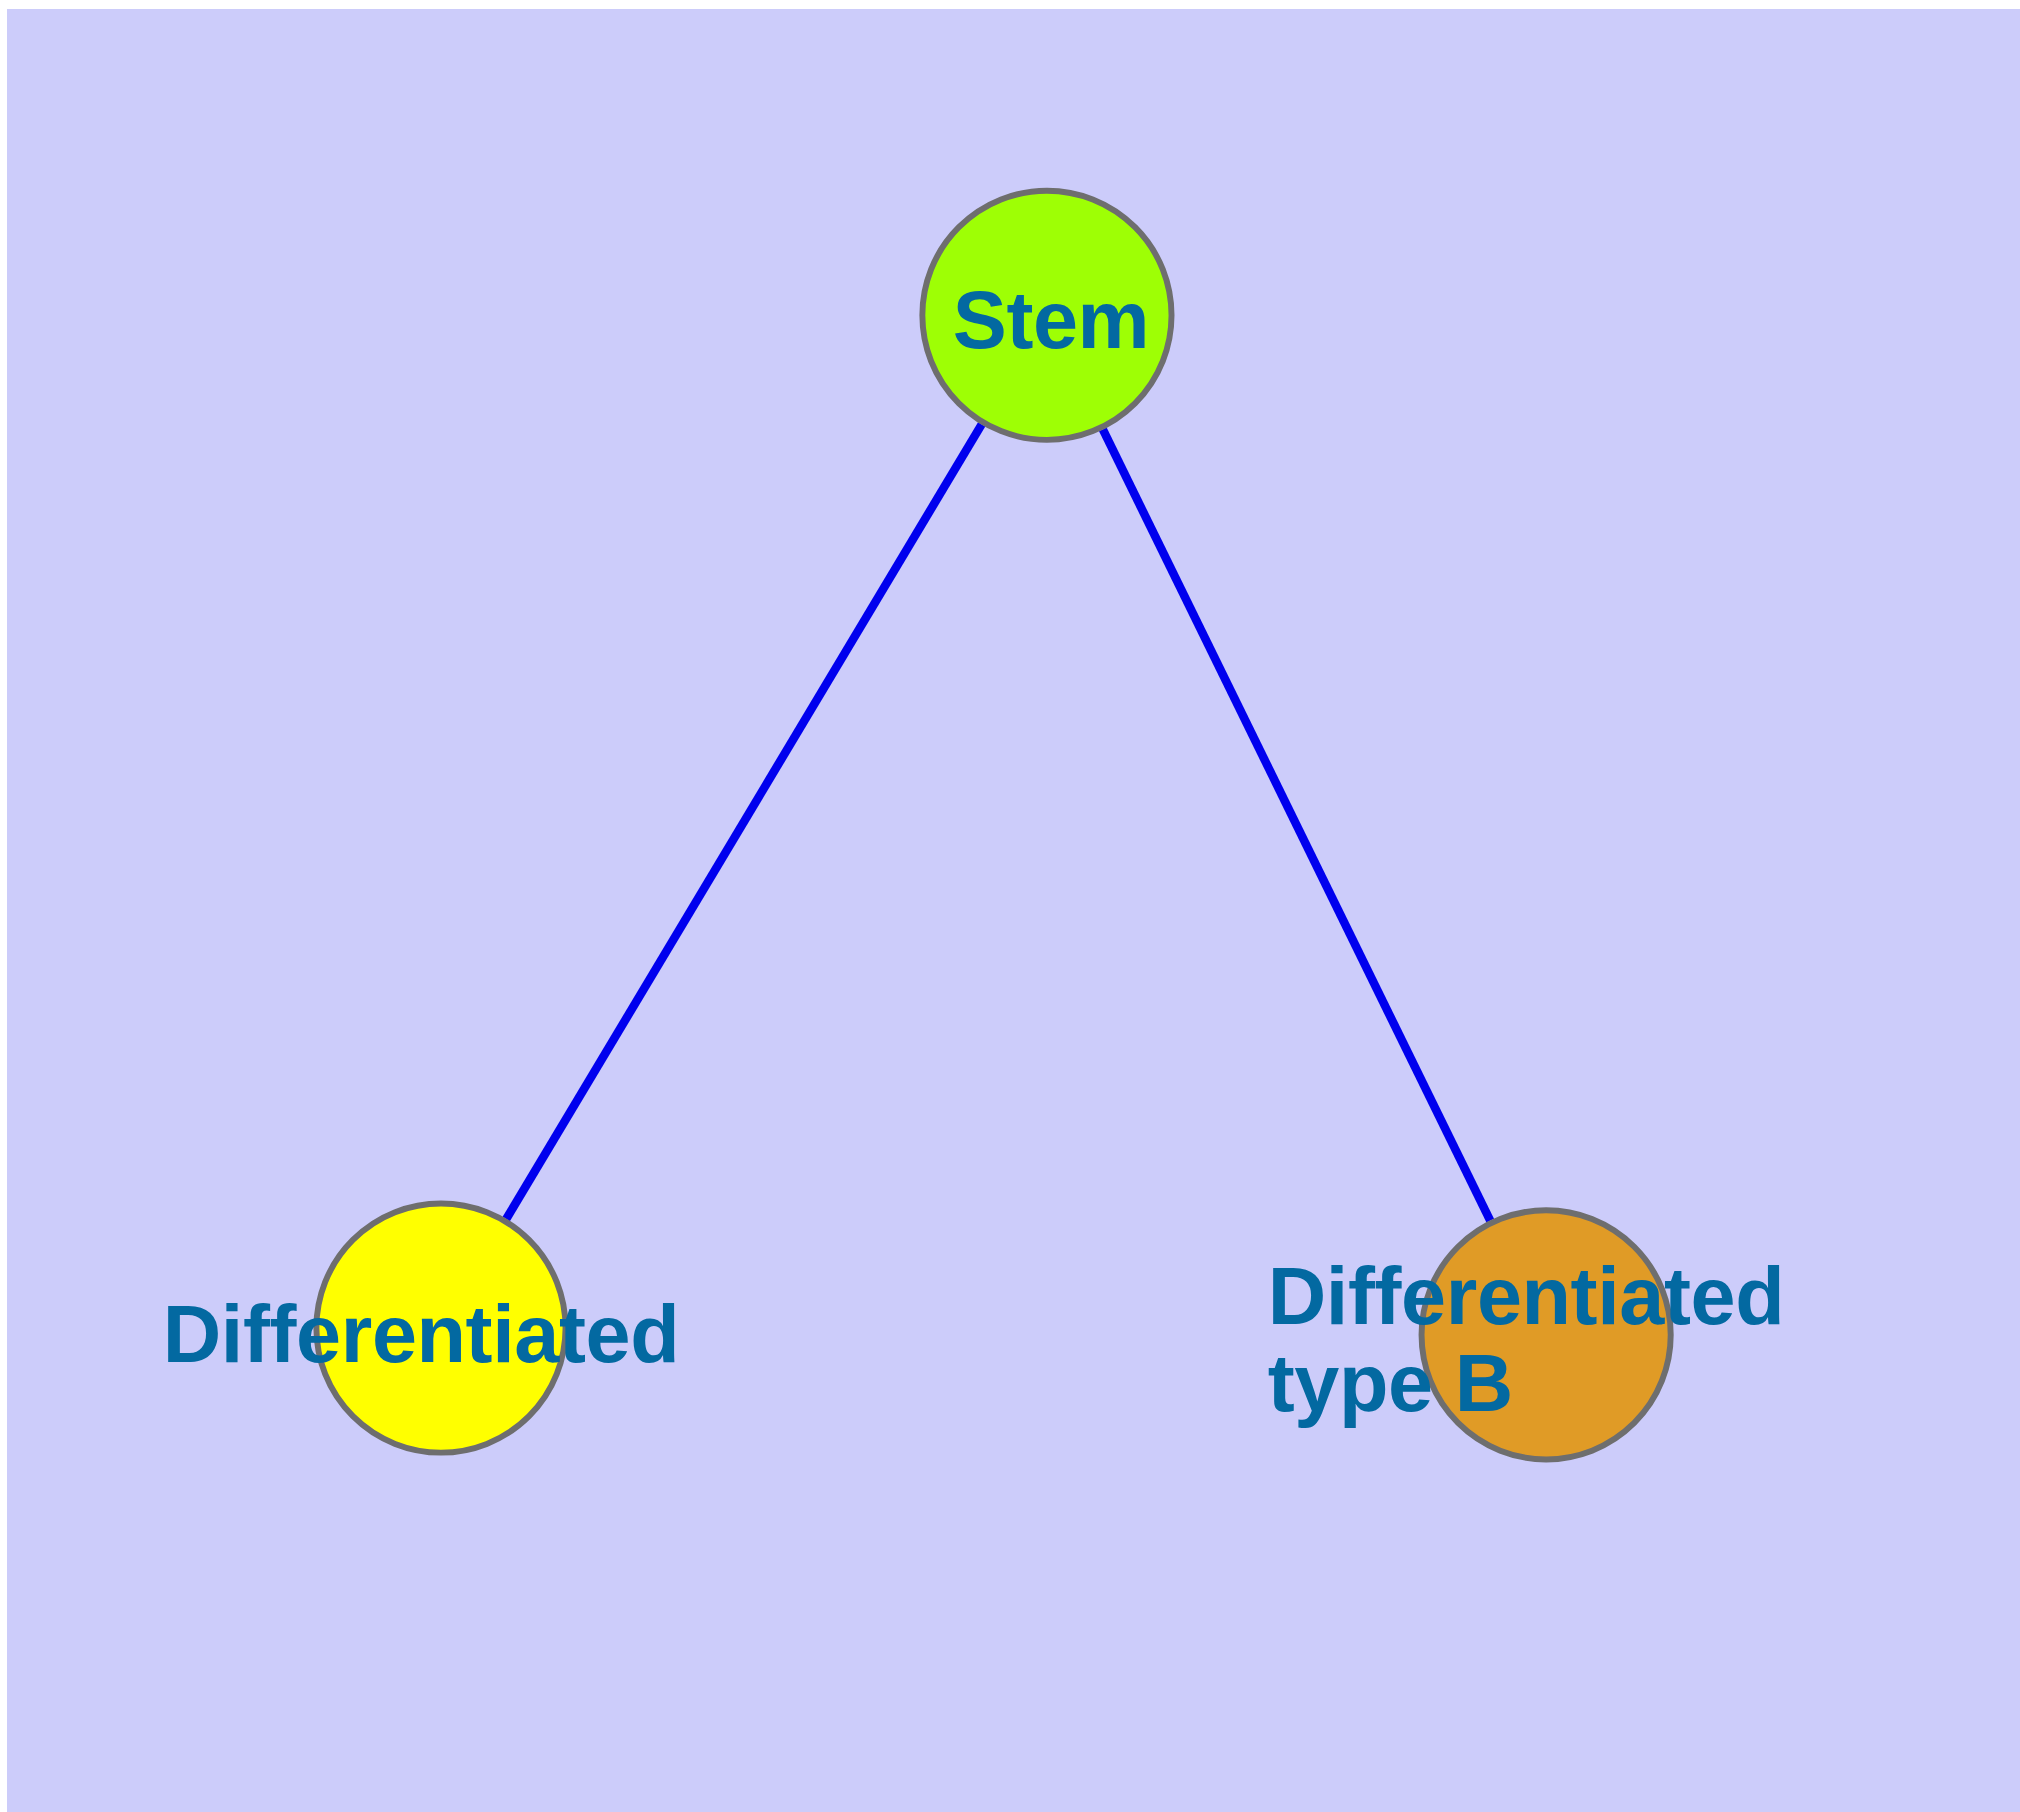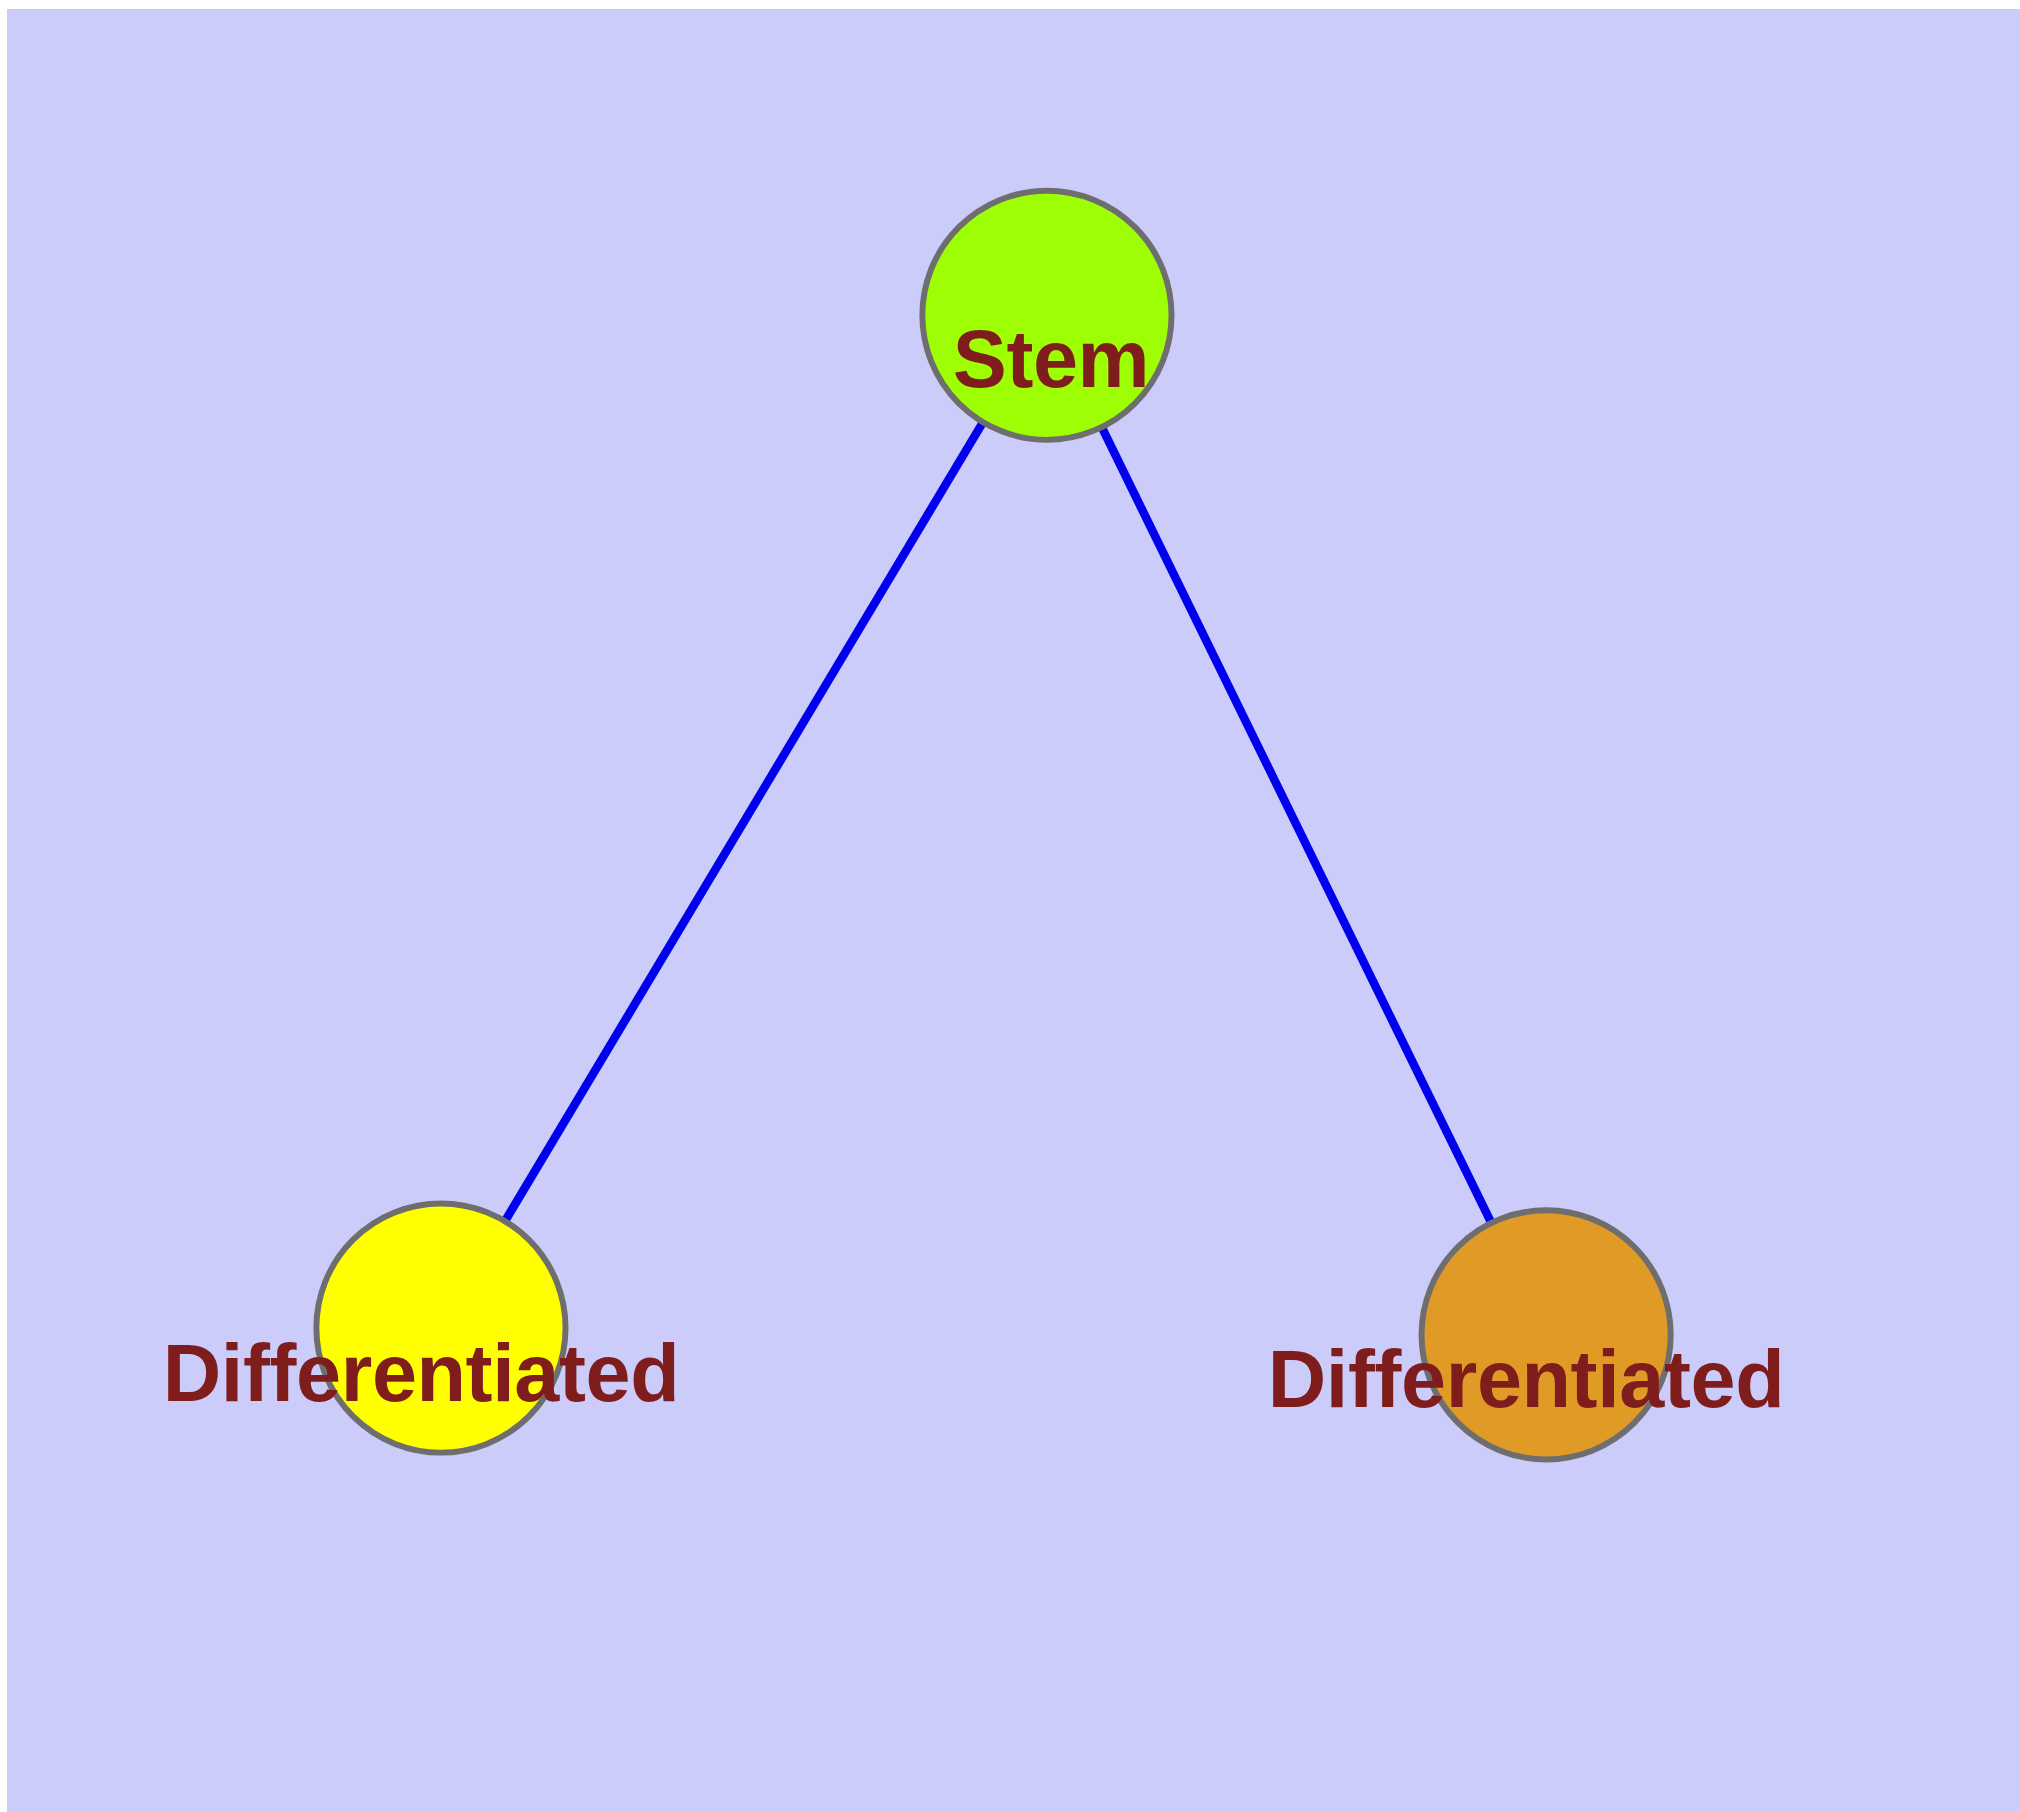--- a/index.html
+++ b/index.html
@@ -33,26 +33,25 @@
     position: absolute;
     left: 0;
     top: 0;
     width: 2021px;
     height: 1812px;
   }
   .node-label {
     position: absolute;
     text-align: left;
     font-weight: bold;
-    color: #7f1d1d;
+    color: #0369a1;
     line-height: 1.07;
     white-space: pre-line;
     letter-spacing: -0.4px;
     transform: translate(-50%, -50%);
-    margin-top: 39px;
   }
   #label-stem      { font-size: 81px; }
   #label-diff-a    { font-size: 81px; }
   #label-diff-b    { font-size: 81px; }
 </style>
 </head>
 <body>
 
 <div id="canvas">
 
@@ -69,16 +68,16 @@
       <circle cx="1235" cy="372" r="147" fill="#9eff05" stroke="#6e6e6e" stroke-width="7"></circle>
       <circle cx="520" cy="1567" r="147" fill="#ffff00" stroke="#6e6e6e" stroke-width="7"></circle>
       <circle cx="1824" cy="1575" r="147" fill="#e09b26" stroke="#6e6e6e" stroke-width="7"></circle>
     </g>
   </svg>
 
   <div class="node-label" id="label-stem" style="left:1051px; top:320px;">Stem</div>
 
   <div class="node-label" id="label-diff-a" style="left:421px; top:1334px;"><span>Differentiated</span><br></div>
 
-  <div class="node-label" id="label-diff-b" style="left:1526px; top:1340px;"><span>Differentiated</span><br></div>
+  <div class="node-label" id="label-diff-b" style="left:1526px; top:1340px;"><span>Differentiated</span><br><span>type B</span></div>
 
 </div>
 
 
 </body></html>

